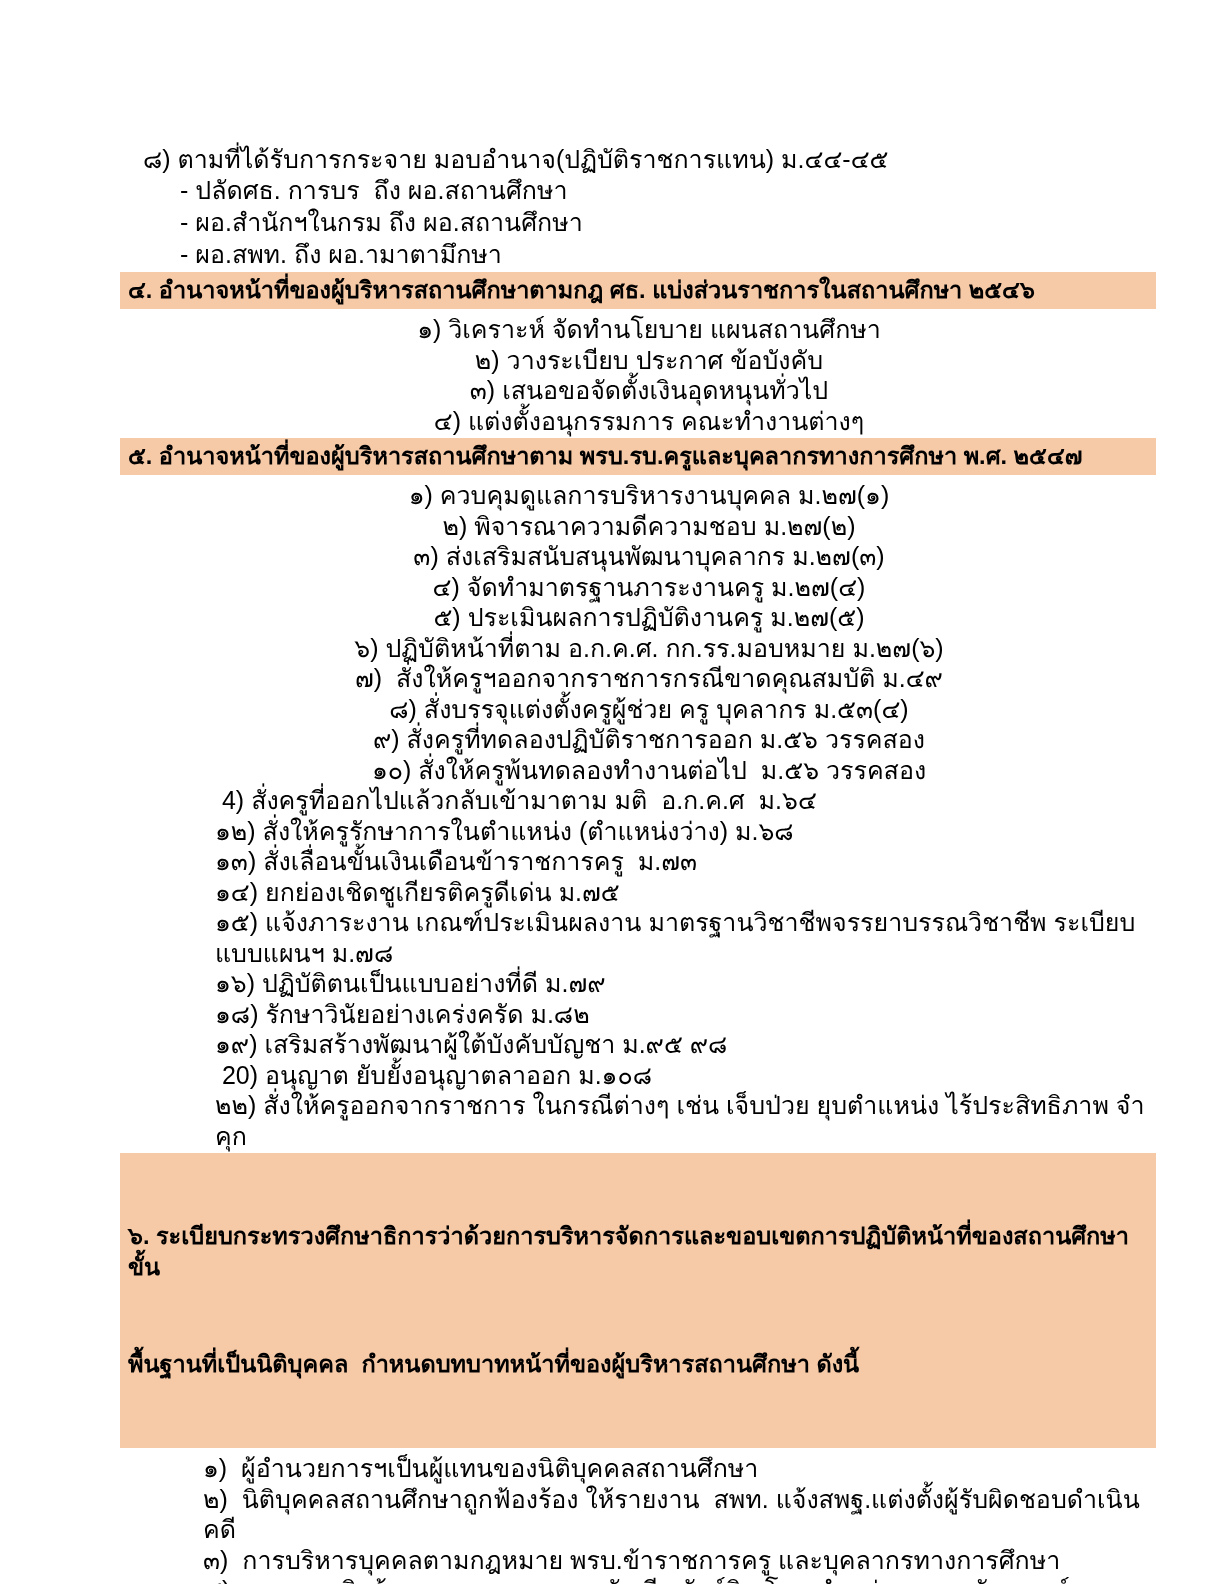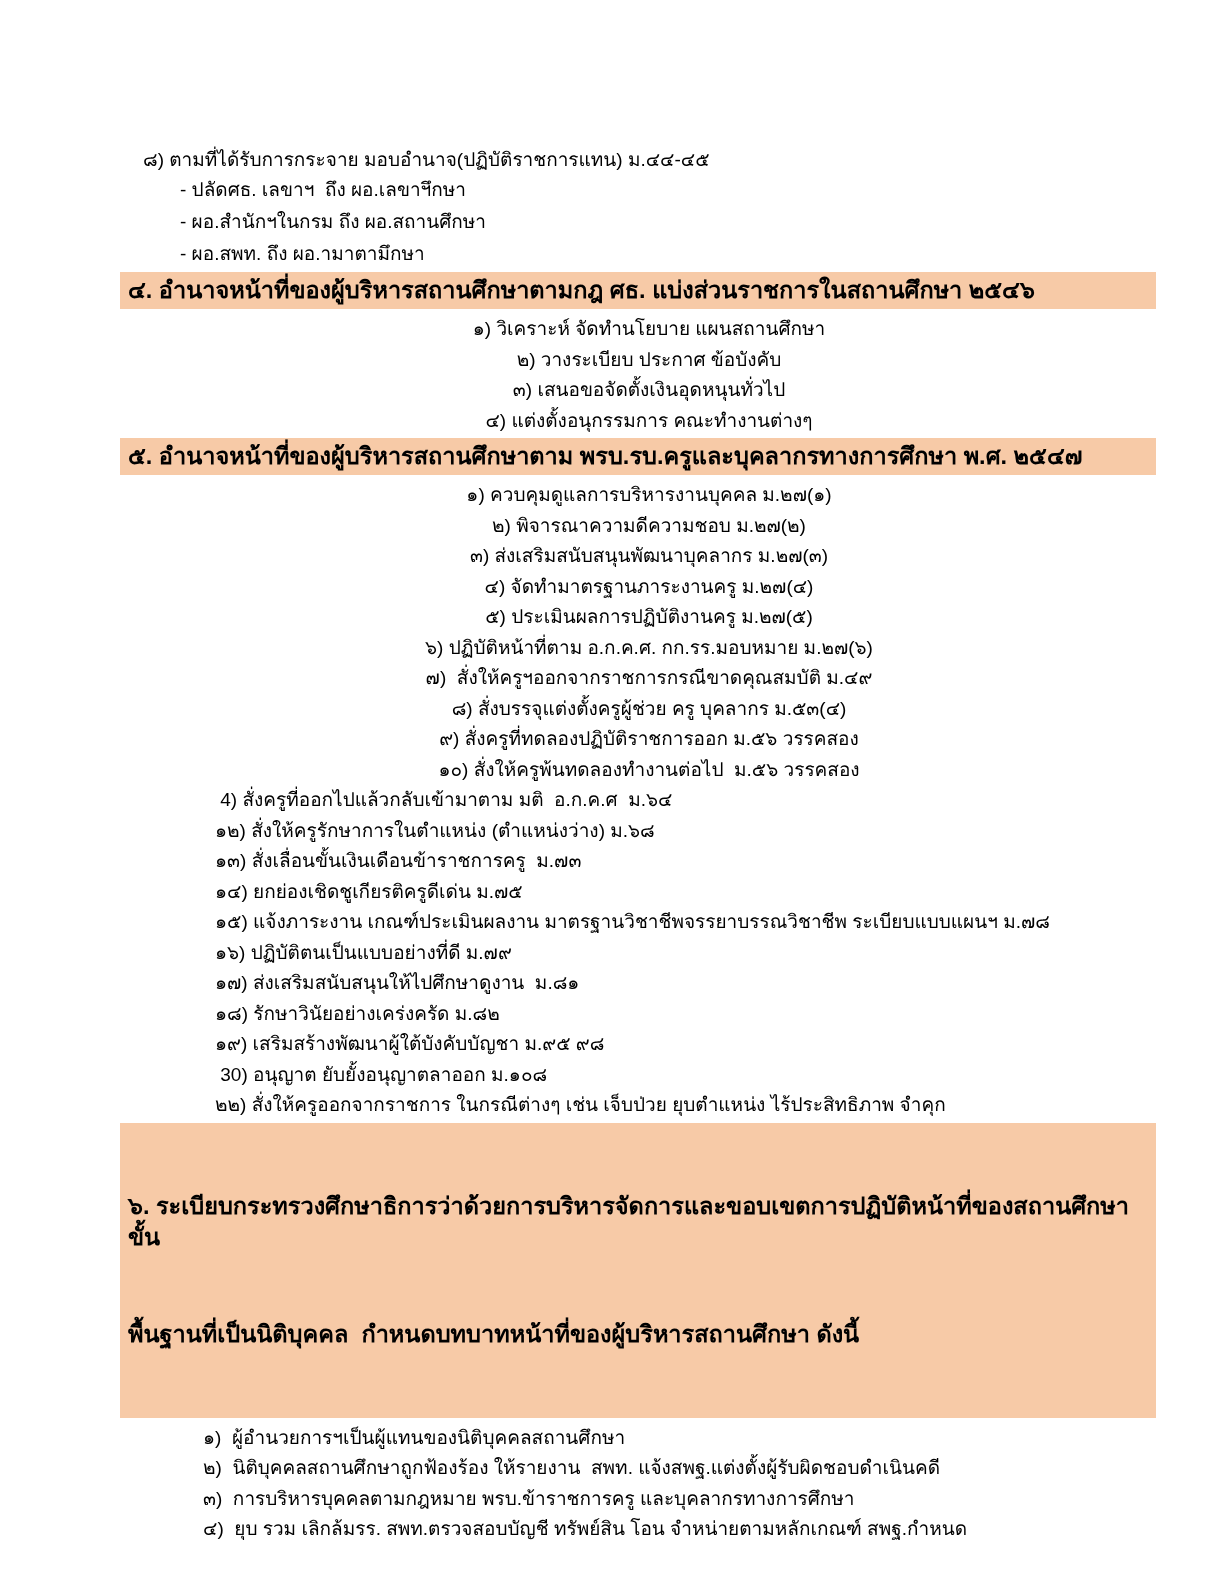--- a/index.html
+++ b/index.html
@@ -16,21 +16,21 @@
     background: var(--paper);
     overflow: hidden;
   }
   .content {
     position: absolute;
     left: 120px;
     top: 145px;
     width: 1036px;
   }
   .txt {
-    font-size: 19px;
+    font-size: 25px;
     white-space: pre-wrap;
     color: var(--ink);
   }
   
   .intro-item { line-height: 29px; padding-left: 23px; }
   .intro-sub  { line-height: 32px; padding-left: 60px; }
   
   .section-bar {
     background: var(--highlight);
     font-weight: bold;
@@ -50,21 +50,21 @@
   .list-c .item-line1 { line-height: 30.5px; padding-left: 83px; }
 </style>
 </head>
 <body>
 
 <div class="page">
   <div class="content">
 
     <div>
       <div class="txt intro-item">๘) ตามที่ได้รับการกระจาย มอบอำนาจ(ปฏิบัติราชการแทน) ม.๔๔-๔๕</div>
-      <div class="txt intro-sub">- ปลัดศธ. เลขาฯ  ถึง ผอ.เลขาฯึกษา</div>
+      <div class="txt intro-sub">- ปลัดศธ. การบร  ถึง ผอ.สถานศึกษา</div>
       <div class="txt intro-sub">- ผอ.สำนักฯในกรม ถึง ผอ.สถานศึกษา</div>
       <div class="txt intro-sub">- ผอ.สพท. ถึง ผอ.ามาตามึกษา</div>
     </div>
 
     <div class="section-bar">๔. อำนาจหน้าที่ของผู้บริหารสถานศึกษาตามกฎ ศธ. แบ่งส่วนราชการในสถานศึกษา ๒๕๔๖</div>
     <div class="list-a">
       <div class="txt">๑) วิเคราะห์ จัดทำนโยบาย แผนสถานศึกษา</div>
       <div class="txt">๒) วางระเบียบ ประกาศ ข้อบังคับ</div>
       <div class="txt">๓) เสนอขอจัดตั้งเงินอุดหนุนทั่วไป</div>
       <div class="txt">๔) แต่งตั้งอนุกรรมการ คณะทำงานต่างๆ</div>
@@ -83,24 +83,23 @@
       <div class="txt">๙) สั่งครูที่ทดลองปฏิบัติราชการออก ม.๕๖ วรรคสอง</div>
       <div class="txt">๑๐) สั่งให้ครูพ้นทดลองทำงานต่อไป  ม.๕๖ วรรคสอง</div>
     </div>
     <div class="list-b">
       <div class="txt"> 4) สั่งครูที่ออกไปแล้วกลับเข้ามาตาม มติ  อ.ก.ค.ศ  ม.๖๔</div>
       <div class="txt">๑๒) สั่งให้ครูรักษาการในตำแหน่ง (ตำแหน่งว่าง) ม.๖๘</div>
       <div class="txt">๑๓) สั่งเลื่อนขั้นเงินเดือนข้าราชการครู  ม.๗๓</div>
       <div class="txt">๑๔) ยกย่องเชิดชูเกียรติครูดีเด่น ม.๗๕</div>
       <div class="txt">๑๕) แจ้งภาระงาน เกณฑ์ประเมินผลงาน มาตรฐานวิชาชีพจรรยาบรรณวิชาชีพ ระเบียบแบบแผนฯ ม.๗๘</div>
       <div class="txt">๑๖) ปฏิบัติตนเป็นแบบอย่างที่ดี ม.๗๙</div>
-      <div class="txt">๑๗) ส่งเสริมสนับสนุนให้ไปศึกษาดูงาน  ม.๘๑</div>
       <div class="txt">๑๘) รักษาวินัยอย่างเคร่งครัด ม.๘๒</div>
       <div class="txt">๑๙) เสริมสร้างพัฒนาผู้ใต้บังคับบัญชา ม.๙๕ ๙๘</div>
-      <div class="txt"> 30) อนุญาต ยับยั้งอนุญาตลาออก ม.๑๐๘</div>
+      <div class="txt"> 20) อนุญาต ยับยั้งอนุญาตลาออก ม.๑๐๘</div>
       <div class="txt">๒๒) สั่งให้ครูออกจากราชการ ในกรณีต่างๆ เช่น เจ็บป่วย ยุบตำแหน่ง ไร้ประสิทธิภาพ จำคุก</div>
     </div>
 
     <div class="section-bar">
       <div class="bar-line">๖. ระเบียบกระทรวงศึกษาธิการว่าด้วยการบริหารจัดการและขอบเขตการปฏิบัติหน้าที่ของสถานศึกษาขั้น</div>
       <div class="bar-line">พื้นฐานที่เป็นนิติบุคคล  กำหนดบทบาทหน้าที่ของผู้บริหารสถานศึกษา ดังนี้</div>
     </div>
     <div class="list-c">
       <div>
         <div class="txt item-line1">๑)  ผู้อำนวยการฯเป็นผู้แทนของนิติบุคคลสถานศึกษา</div>

